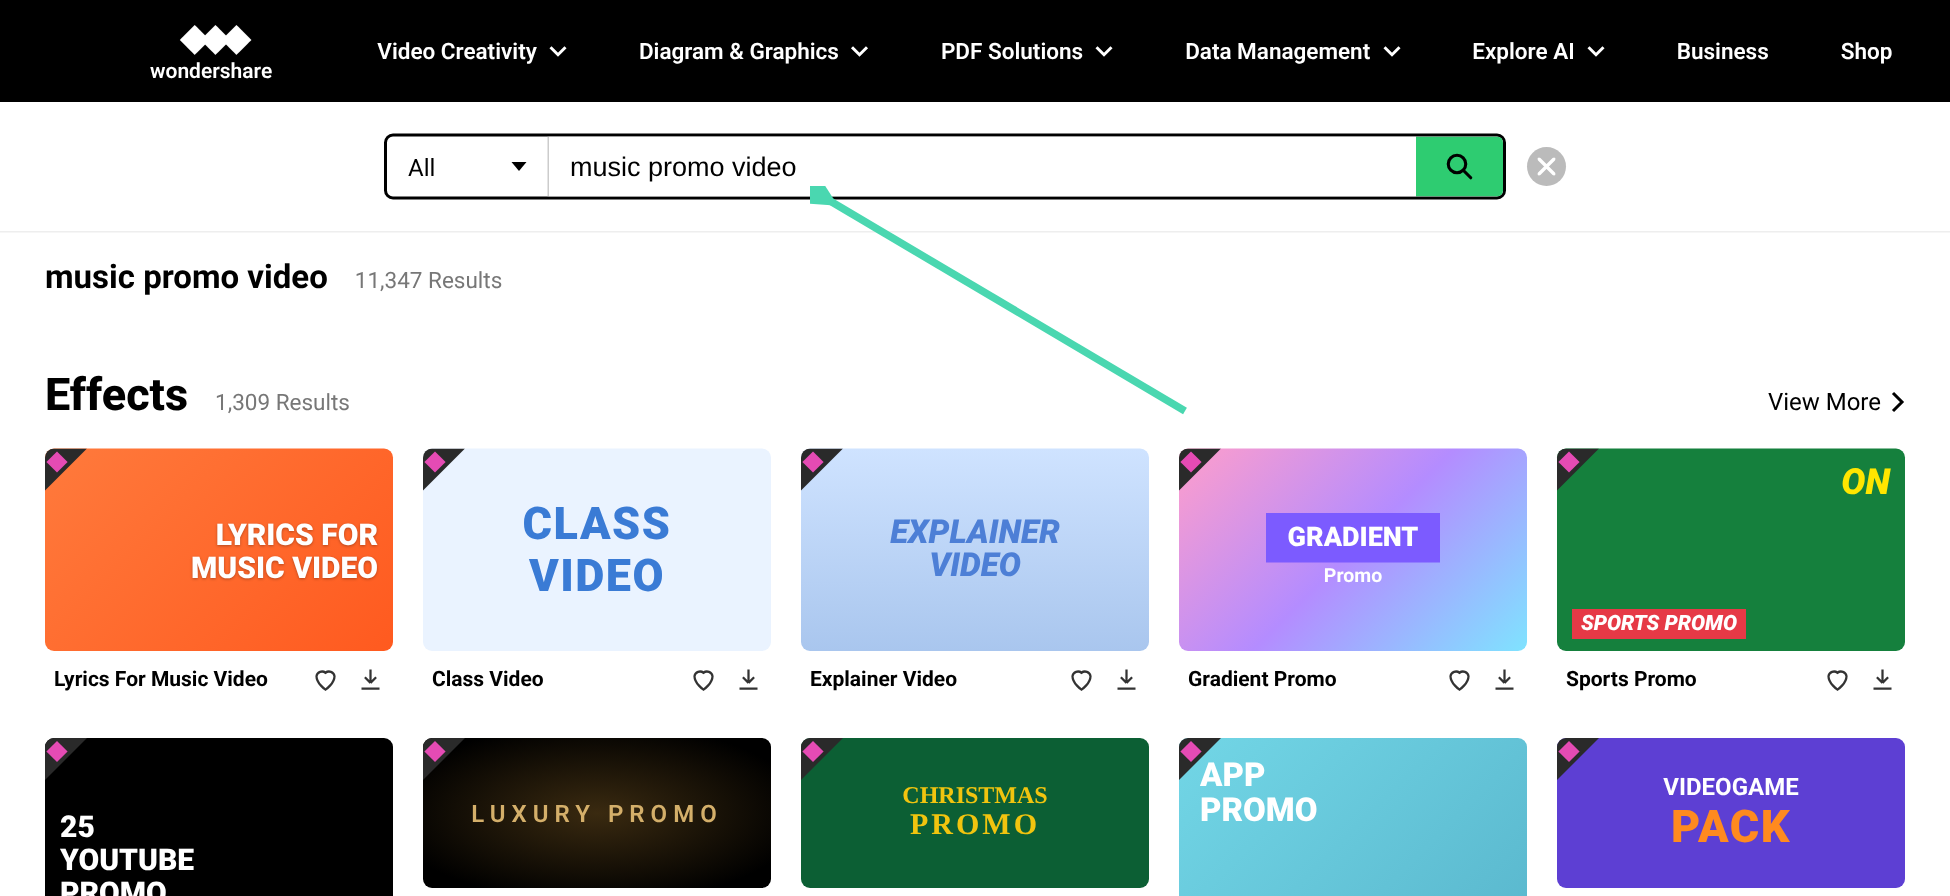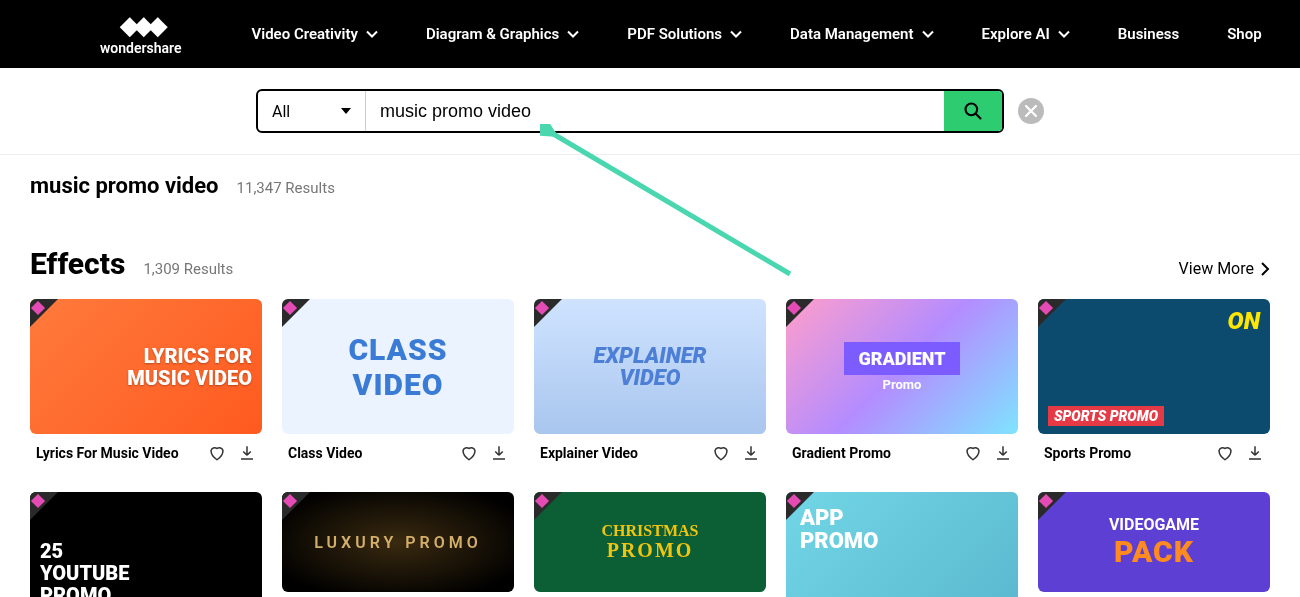--- a/index.html
+++ b/index.html
@@ -57,21 +57,21 @@
     
     .t0 { background: linear-gradient(135deg,#ff7a3c,#ff5a1f); }
     .t0 .ov1 { font-size: 20px; color:#fff; font-weight:900; align-self:flex-end; text-align:right; line-height:1.1; }
     .t1 { background: #eaf3ff; }
     .t1 .ov1 { font-size: 30px; color:#3a7bd5; font-weight:900; letter-spacing:1px; }
     .t2 { background: linear-gradient(180deg,#cfe3ff,#a9c6ee); }
     .t2 .ov1 { font-size: 22px; color:#4d7fd6; font-style:italic; font-weight:900; line-height:1; }
     .t3 { background: linear-gradient(135deg,#ff9ecb 0%, #b48cff 50%, #7fe3ff 100%); }
     .t3 .ov1 { background:#7c5bff; color:#fff; padding:6px 14px; font-weight:900; font-size:18px; }
     .t3 .ov2 { color:#fff; font-weight:700; font-size:13px; margin-top:2px; }
-    .t4 { background: #0c4a6e; }
+    .t4 { background: #15803d; }
     .t4 .ov1 { position:absolute; top:8px; right:10px; color:#ffe600; font-weight:900; font-size:24px; font-style:italic; }
     .t4 .ov2 { position:absolute; bottom:8px; left:10px; background:#e63946; color:#fff; font-weight:900; font-style:italic; font-size:14px; padding:2px 6px; }
     .t5 { background:#000; }
     .t5 .ov1 { color:#fff; font-weight:900; font-size:20px; line-height:1.1; text-align:left; position:absolute; left:10px; bottom:10px; }
     .t6 { background: radial-gradient(ellipse at center, #3a2a10 0%, #000 85%); }
     .t6 .ov1 { color:#d4af6a; font-weight:600; font-size:16px; letter-spacing:4px; }
     .t7 { background:#0c5f34; }
     .t7 .ov1 { color:#f1c40f; font-weight:900; font-size:16px; line-height:1; font-family: Georgia, serif; }
     .t7 .ov2 { color:#f1c40f; font-weight:900; font-size:20px; letter-spacing:2px; font-family: Georgia, serif; }
     .t8 { background: linear-gradient(135deg,#72d6e6,#5ab8ce); }

